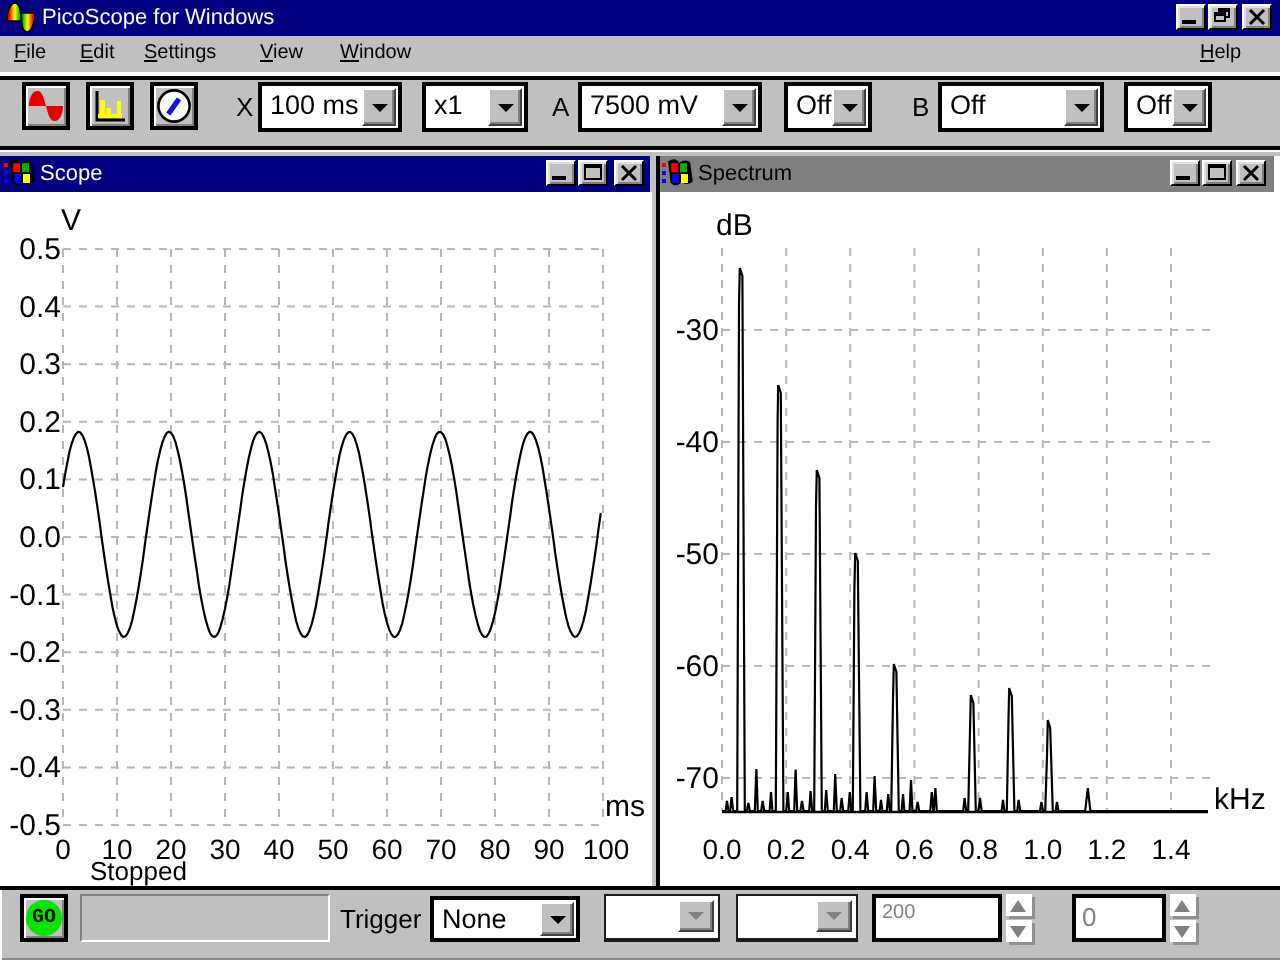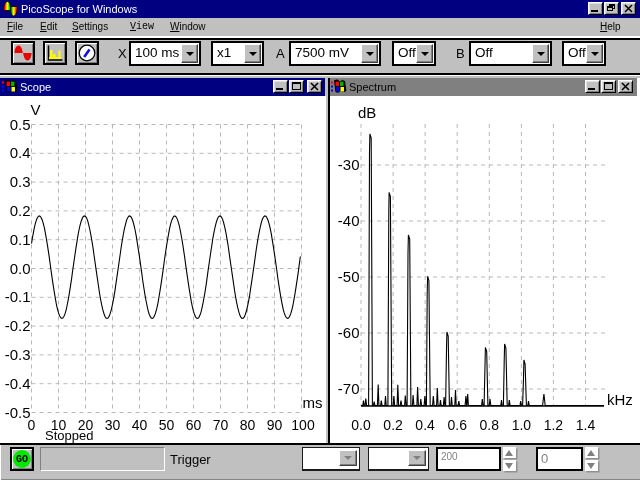--- a/index.html
+++ b/index.html
@@ -42,21 +42,21 @@
     <div class="abs" style="left:607px;top:6px;width:6px;height:5px;border:1px solid #000;border-top-width:2px;background:#c0c0c0;"></div>
 <div class="t95" style="left:621px;top:2px;width:15px;height:13px;"></div>
     <svg class="abs" style="left:624px;top:4px" width="9" height="9">
       <path d="M1,1 L8,8 M8,1 L1,8" stroke="#000" stroke-width="1.5"></path>
     </svg>
 
 <div class="abs" style="left:0;top:18px;width:640px;height:18px;background:#c0c0c0;"></div>
 <div class="mi" style="left:7px;"><u>F</u>ile</div>
 <div class="mi" style="left:40px;"><u>E</u>dit</div>
 <div class="mi" style="left:72px;"><u>S</u>ettings</div>
-<div class="mi" style="left:130px;font-family:Liberation Mono, monospace;"><u>V</u>iew</div>
+<div class="mi" style="left:130px;"><u>V</u>iew</div>
 <div class="mi" style="left:170px;"><u>W</u>indow</div>
 <div class="mi" style="left:600px;"><u>H</u>elp</div>
 <div class="abs" style="left:0;top:36px;width:640px;height:2px;background:#ffffff;"></div>
 <div class="abs" style="left:0;top:38px;width:640px;height:2px;background:#000000;"></div>
 
 <div class="abs" style="left:0;top:40px;width:640px;height:33px;background:#c0c0c0;"></div>
 <div class="tbtn" style="left:11px;top:41px;"></div>
 <svg class="abs" style="left:13px;top:43px" width="20" height="20" viewBox="0 0 20 20">
   <path d="M1.5,10 C1.5,5.5 3.5,2.5 5.5,2.5 C8.5,2.5 9,6.5 10,10 L1.5,10 Z M10,10 C11,13.5 11.5,17.5 14.5,17.5 C16.5,17.5 18.5,14.5 18.5,10 Z" fill="#e80000"></path>
 </svg>
@@ -253,20 +253,26 @@
 <div class="abs" style="left:0;top:479px;width:640px;height:1px;background:#868686;"></div>
 <div class="abs" style="left:0;top:445px;width:1px;height:35px;background:#ffffff;"></div>
 
 <div class="tbtn" style="left:10px;top:447px;"></div>
 <div class="abs" style="left:13px;top:450px;width:18px;height:18px;border-radius:50%;background:#00e800;"></div>
 <div class="abs" style="left:13px;top:454px;width:18px;text-align:center;font-family:'Liberation Mono',monospace;font-size:10px;font-weight:bold;color:rgba(0,0,0,0.99);">GO</div>
 
 <div class="abs" style="left:40px;top:447px;width:125px;height:24px;background:#c0c0c0;border-top:1px solid #808080;border-left:1px solid #808080;border-right:1px solid #ffffff;border-bottom:1px solid #ffffff;"></div>
 <div class="abs" style="left:45px;top:428px;font-size:13px;color:rgba(0,0,0,0.99);">Stopped</div>
 <div class="abs" style="left:170px;top:452px;font-size:13px;color:rgba(0,0,0,0.99);">Trigger</div>
+<div class="combo" style="left:215px;top:448px;width:75px;height:23px;">
+      <div class="ctext" style="font-size:13.5px;">None</div>
+      <div class="cbtn">
+        <div class="darr"></div>
+      </div>
+    </div>
 
 <div class="abs" style="left:302px;top:447px;width:58px;height:24px;border:1px solid #1c1c1c;border-bottom-width:2px;background:#ffffff;">
       <div class="cbtn" style="right:2px;top:2px;bottom:3px;width:18px;">
         <div class="darr" style="border-top-color:#808080;"></div>
       </div>
     </div>
 <div class="abs" style="left:368px;top:447px;width:61px;height:24px;border:1px solid #1c1c1c;border-bottom-width:2px;background:#ffffff;">
       <div class="cbtn" style="right:2px;top:2px;bottom:3px;width:18px;">
         <div class="darr" style="border-top-color:#808080;"></div>
       </div>

